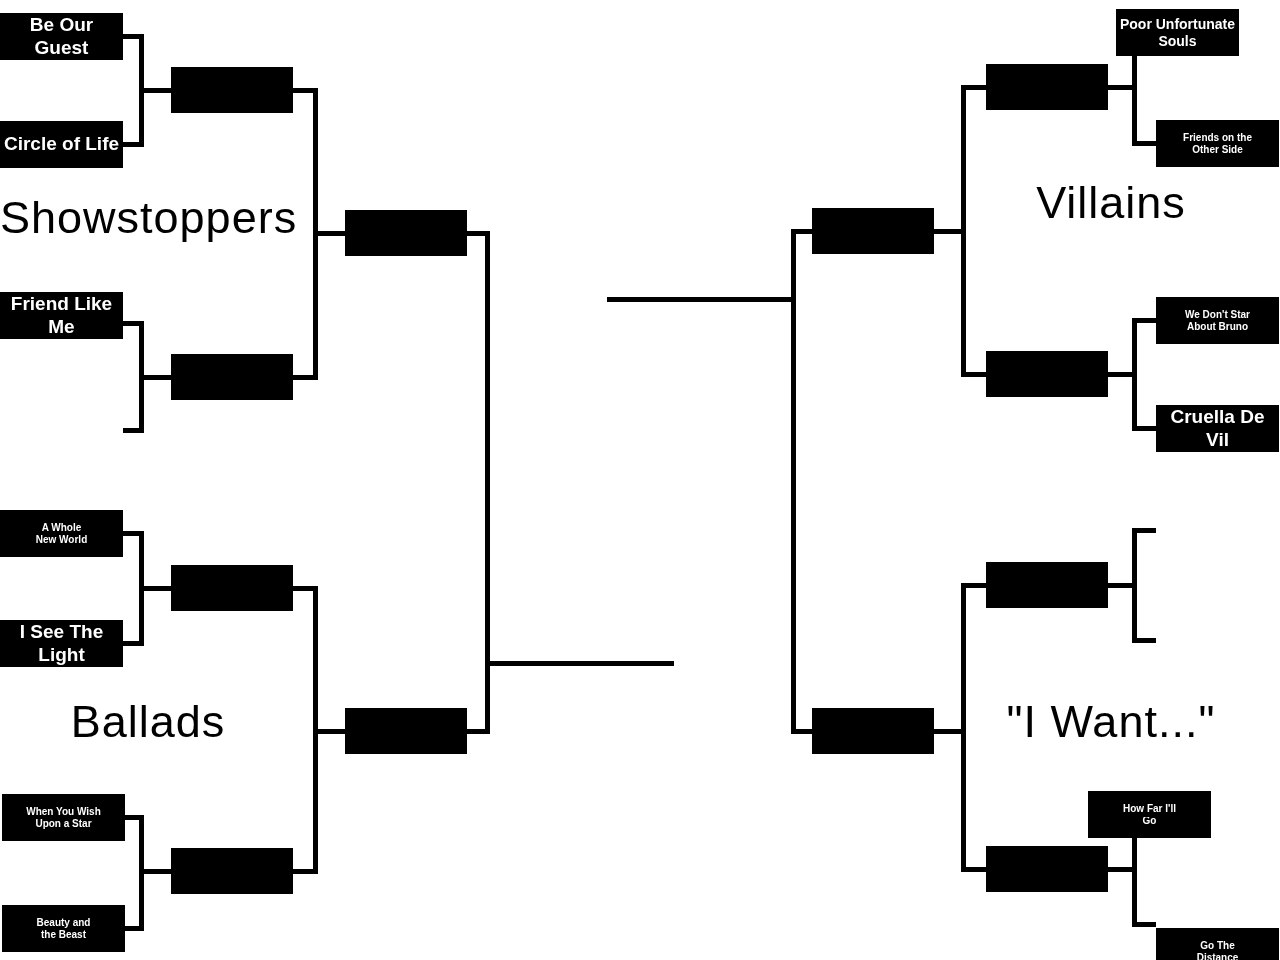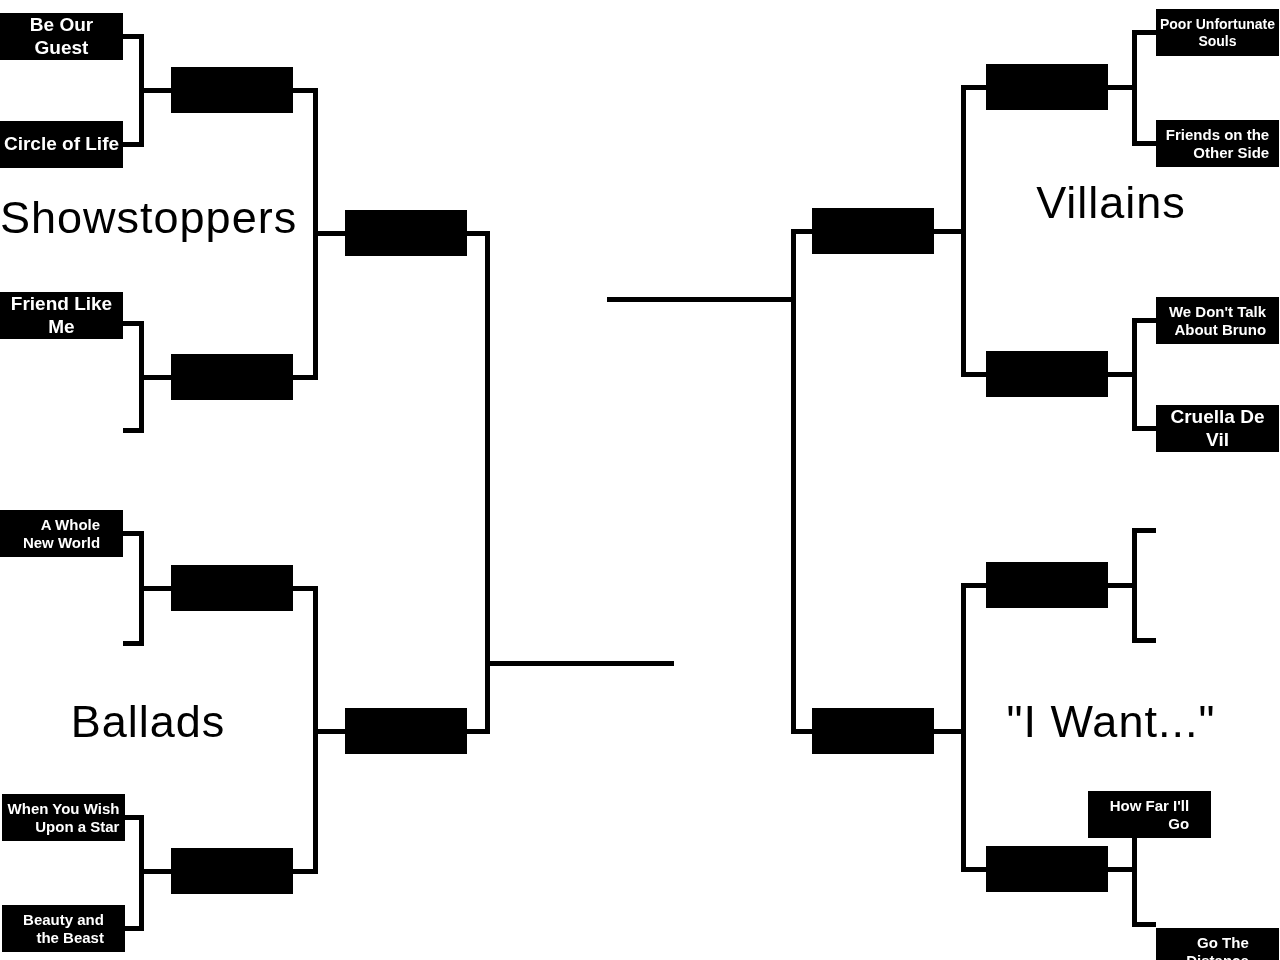--- a/index.html
+++ b/index.html
@@ -6,21 +6,21 @@
   #canvas{
     position:relative;width:1280px;height:960px;overflow:hidden;
     background:#ffffff;font-family:"Liberation Sans",sans-serif;
   }
   .song{
     position:absolute;width:123px;height:47px;background:#000000;color:#ffffff;
     display:flex;align-items:center;justify-content:center;text-align:center;
     font-weight:bold;line-height:1.18;white-space:pre-line;padding:1px;box-sizing:border-box;
   }
   .s1{font-size:19px;}
-  .s2{font-size:15px;text-align:right;}
+  .s2{font-size:10px;}
   .s3{font-size:14px;}
   .slot{position:absolute;width:122px;height:46px;background:#000000;}
   .ln{position:absolute;background:#000000;}
   .region-label{
     position:absolute;width:296px;text-align:center;color:#000000;
     font-size:45px;font-weight:300;letter-spacing:1px;line-height:1.1;
   }
 </style>
 </head>
 <body>
@@ -30,30 +30,31 @@
   <div class="region-label" style="left:0;top:697px">Ballads</div>
   <div class="region-label" style="left:0;top:193px">Showstoppers</div>
   <div class="region-label" style="left:963px;top:178px">Villains</div>
   <div class="region-label" style="left:963px;top:697px">"I Want..."</div>
 
   <div class="song s1" style="left:0;top:13px">Be Our Guest</div>
   <div class="song s1" style="left:0;top:121px">Circle of Life</div>
   <div class="song s1" style="left:0;top:292px">Friend Like Me</div>
   <div class="song s2" style="left:0;top:510px">A Whole
 New World</div>
+  <div class="song s1" style="left:0;top:620px">I See The Light</div>
   <div class="song s2" style="left:2px;top:905px">Beauty and
 the Beast</div>
   <div class="song s2" style="left:2px;top:794px">When You Wish
 Upon a Star</div>
 
-  <div class="song s3" style="left:1156px;top:9px">Poor Unfortunate
+  <div class="song s3" style="left:1116px;top:9px">Poor Unfortunate
 Souls</div>
   <div class="song s2" style="left:1156px;top:120px">Friends on the
 Other Side</div>
-  <div class="song s2" style="left:1156px;top:297px">We Don't Talk
+  <div class="song s2" style="left:1156px;top:297px">We Don't Star
 About Bruno</div>
   <div class="song s1" style="left:1156px;top:405px">Cruella De Vil</div>
   <div class="song s2" style="left:1088px;top:791px">How Far I'll
 Go</div>
   <div class="song s2" style="left:1156px;top:928px">Go The
 Distance</div>
 
   <div class="slot" style="left:171px;top:67px"></div>
   <div class="slot" style="left:171px;top:354px"></div>
   <div class="slot" style="left:171px;top:565px"></div>

